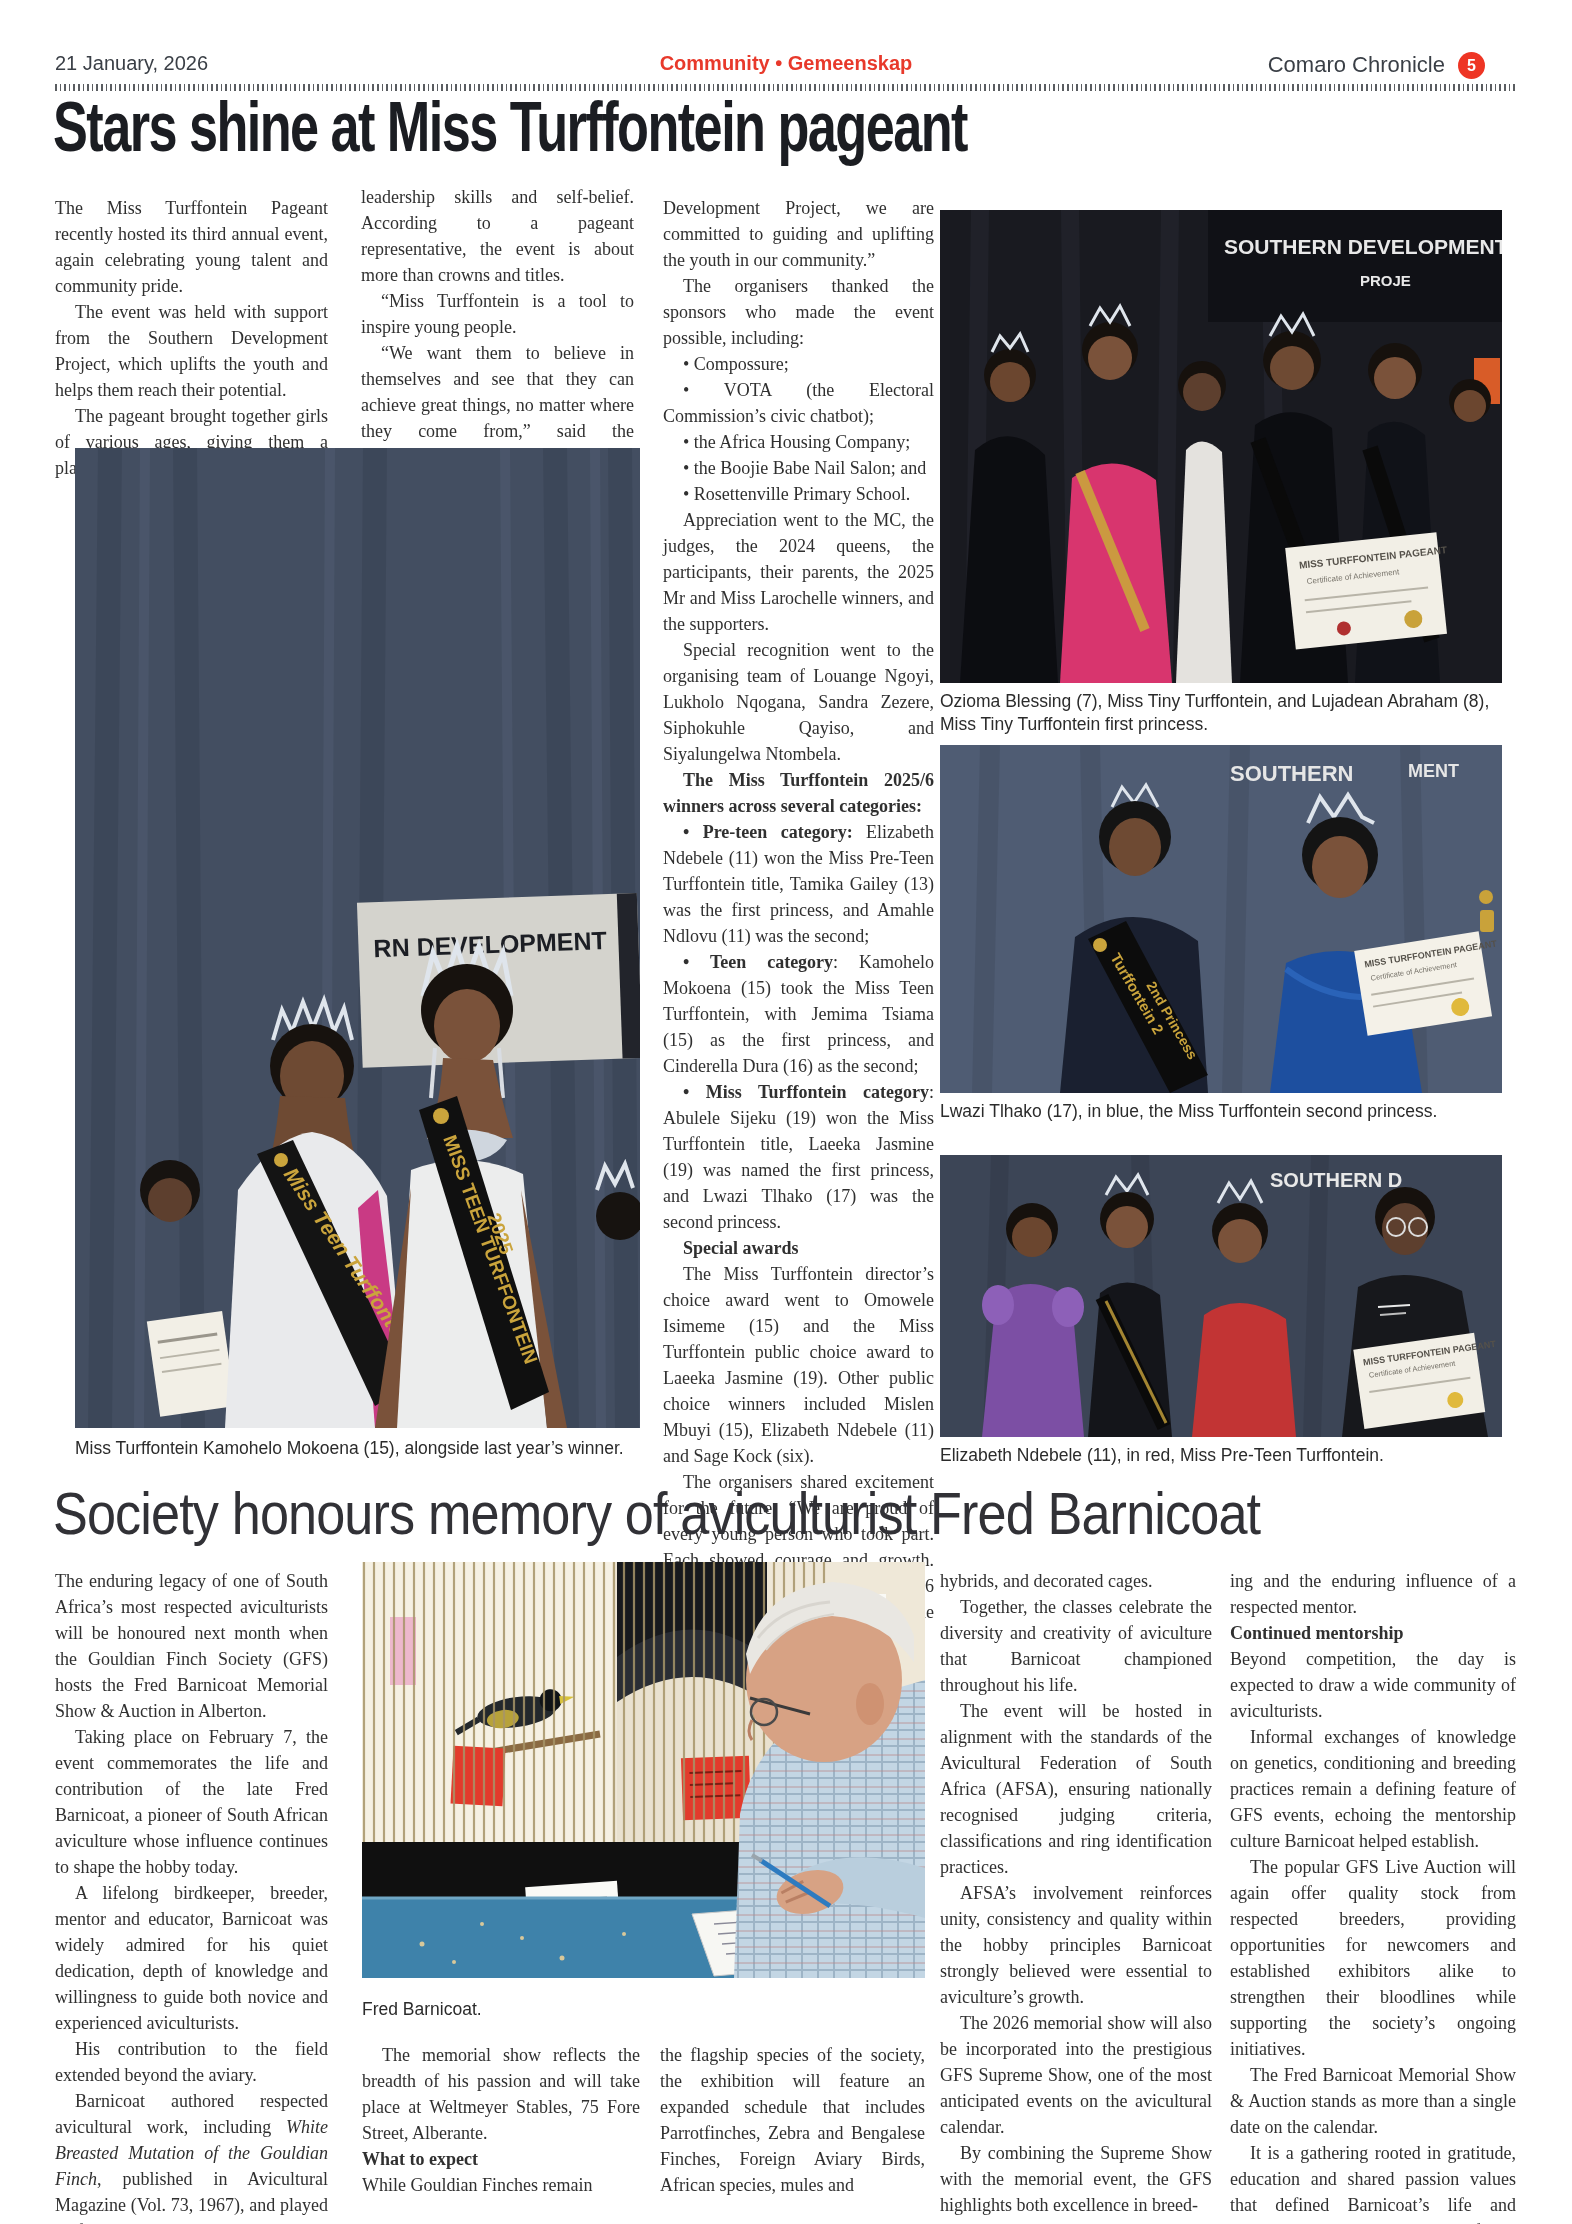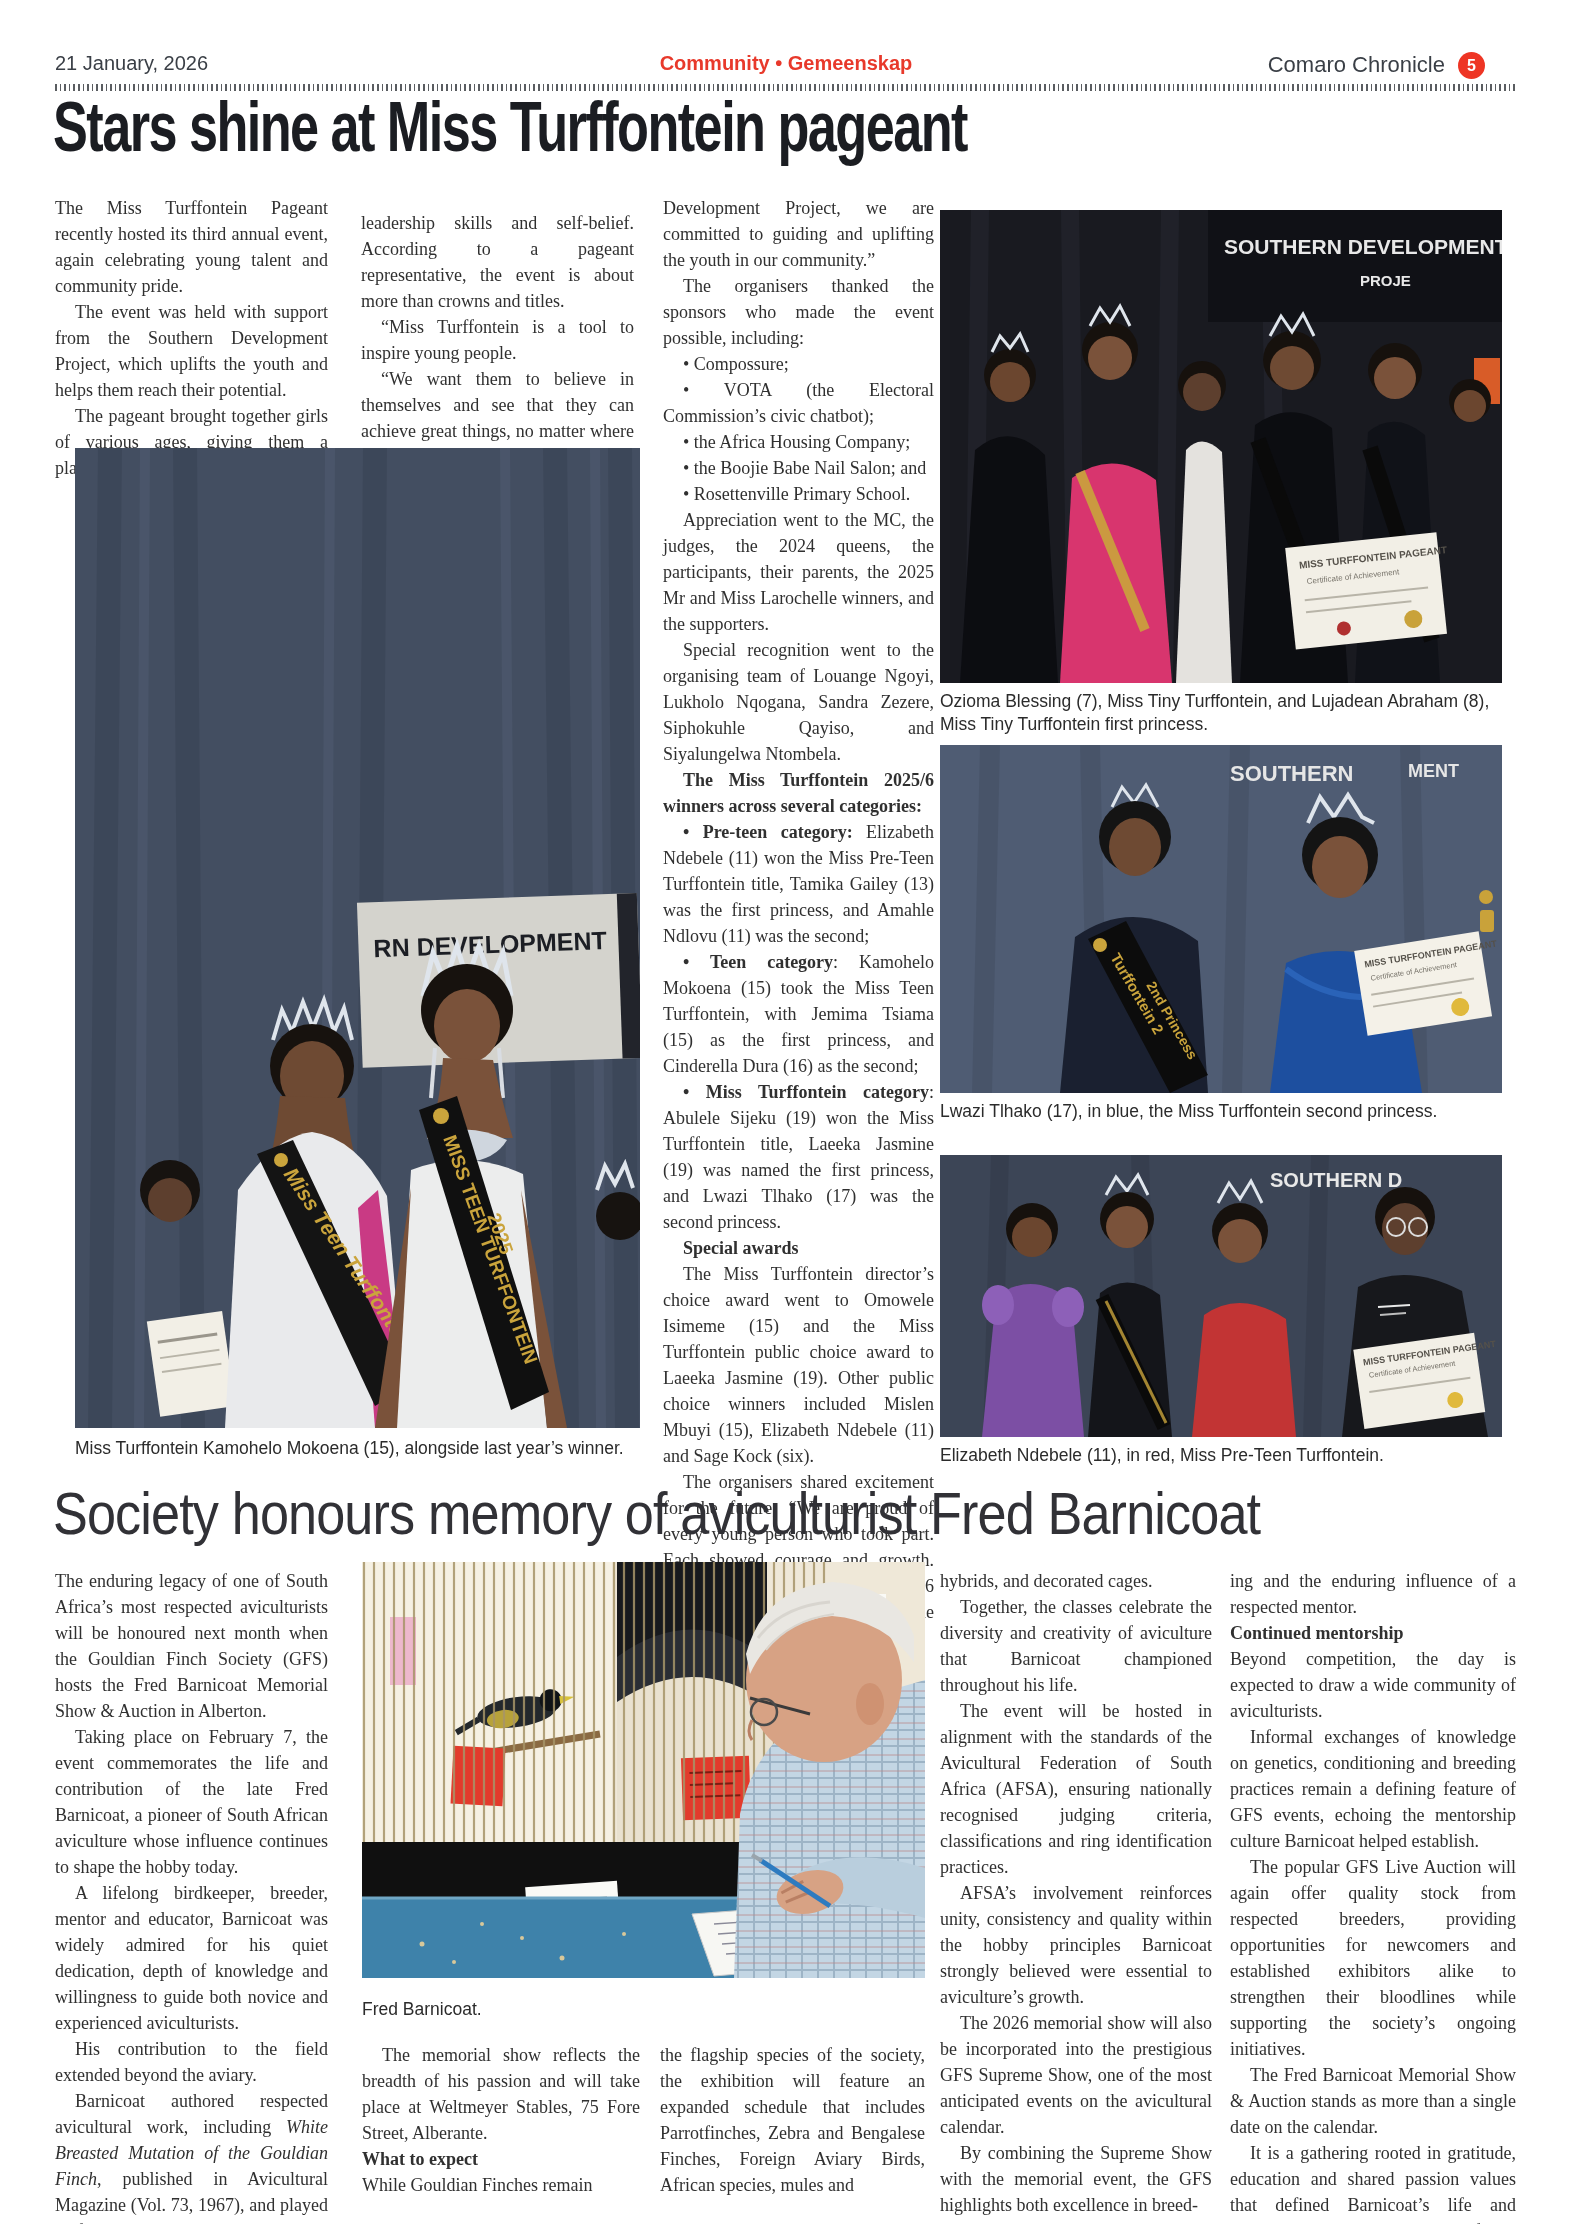--- a/index.html
+++ b/index.html
@@ -39,21 +39,21 @@
   <div class="abs page-badge" style="left:1458px;top:52px;">5</div>
   <div class="abs dash-rule" style="left:55px;width:1462px;top:84px;"></div>
 
   <div class="abs headline1" style="left:53px;top:92px;">Stars shine at Miss Turffontein pageant</div>
 
   <div class="abs body-text" style="left:55px;top:195px;width:273px;">
       <p class="para"><span>The Miss Turffontein Pageant recently hosted its third annual event, again celebrating young talent and community pride.</span></p>
       <p class="para indent"><span>The event was held with support from the Southern Development Project, which uplifts the youth and helps them reach their potential.</span></p>
       <p class="para indent"><span>The pageant brought together girls of various ages, giving them a platform to build confidence,</span></p>
     </div>
-  <div class="abs body-text" style="left:361px;top:210px;width:273px;">
+  <div class="abs body-text" style="left:361px;top:184px;width:273px;">
       <p class="para"><span>leadership skills and self-belief. According to a pageant representative, the event is about more than crowns and titles.</span></p>
       <p class="para indent"><span>“Miss Turffontein is a tool to inspire young people.</span></p>
       <p class="para indent"><span>“We want them to believe in themselves and see that they can achieve great things, no matter where they come from,” said the representative.</span></p>
       <p class="para indent"><span>“Together with the Southern</span></p>
     </div>
   <div class="abs body-text" style="left:663px;top:195px;width:271px;">
       <p class="para"><span>Development Project, we are committed to guiding and uplifting the youth in our community.”</span></p>
       <p class="para indent"><span>The organisers thanked the sponsors who made the event possible, including:</span></p>
       <p class="para indent"><span>• Compossure;</span></p>
       <p class="para indent"><span>• VOTA (the Electoral Commission’s civic chatbot);</span></p>

